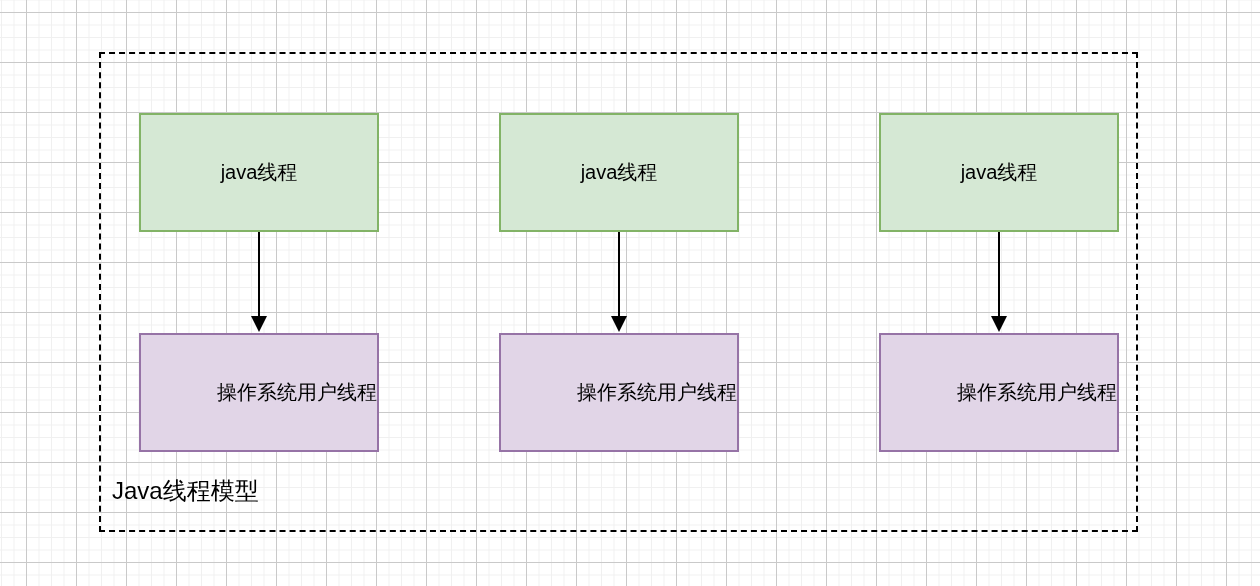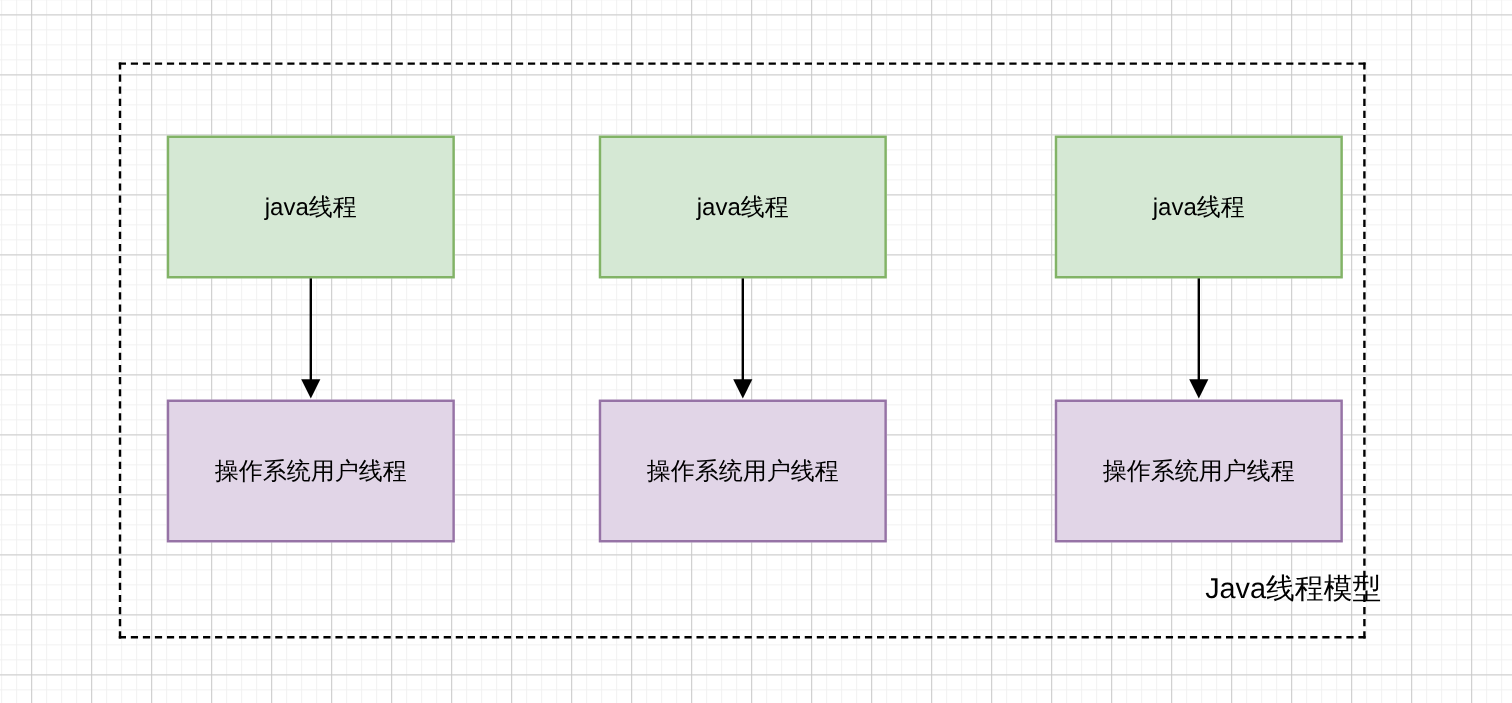--- a/index.html
+++ b/index.html
@@ -34,21 +34,21 @@
     border: 2px dashed var(--container-border, #000000);
     background: transparent;
   }
   .diagram-title {
     position: absolute;
     left: 99px;
     top: 476px;
     width: 1039px;
     height: 30px;
     line-height: 30px;
-    text-align: right;
+    text-align: left;
     font-size: 24px;
     color: var(--label-color, #000000);
     transform: translateX(13px);
     white-space: nowrap;
   }
   .node {
     position: absolute;
     width: 236px;
     height: 115px;
     display: flex;
@@ -61,20 +61,21 @@
   }
   .node.green {
     top: 113px;
     background: var(--java-thread-fill, #d5e8d4);
     border: 2px solid var(--java-thread-border, #82b366);
   }
   .node.purple {
     top: 333px;
     background: var(--os-thread-fill, #e1d5e7);
     border: 2px solid var(--os-thread-border, #9673a6);
+    justify-content: flex-end;
   }
   .col1 { left: 139px; }
   .col2 { left: 499px; }
   .col3 { left: 879px; }
   .arrow {
     position: absolute;
     top: 232px;
     width: 16px;
     height: 100px;
   }

